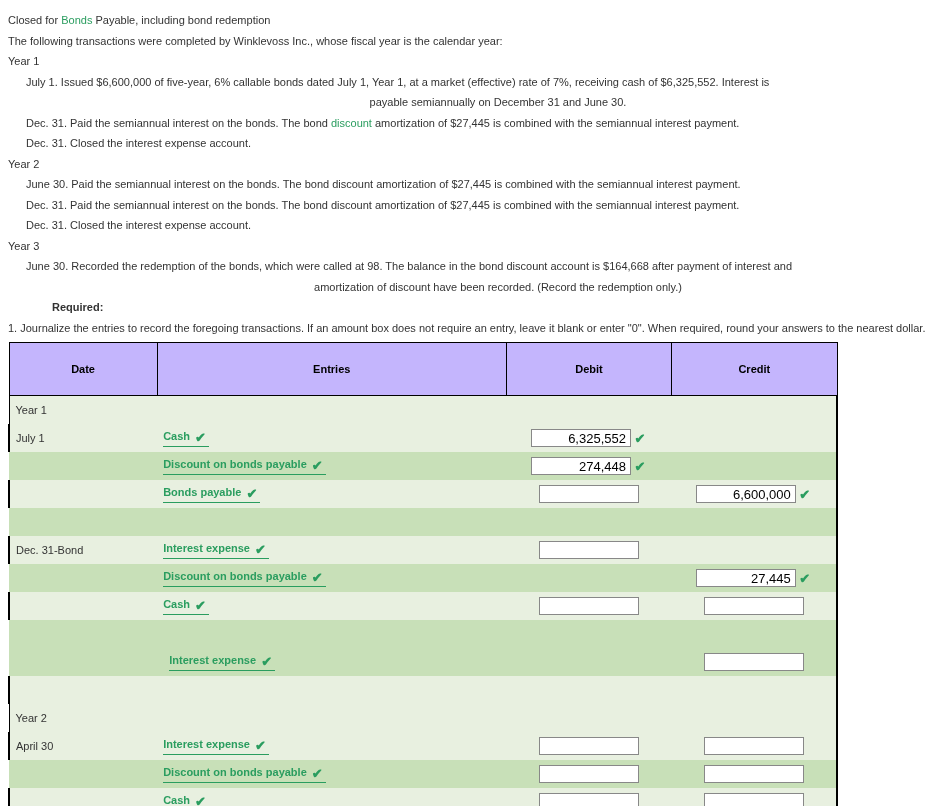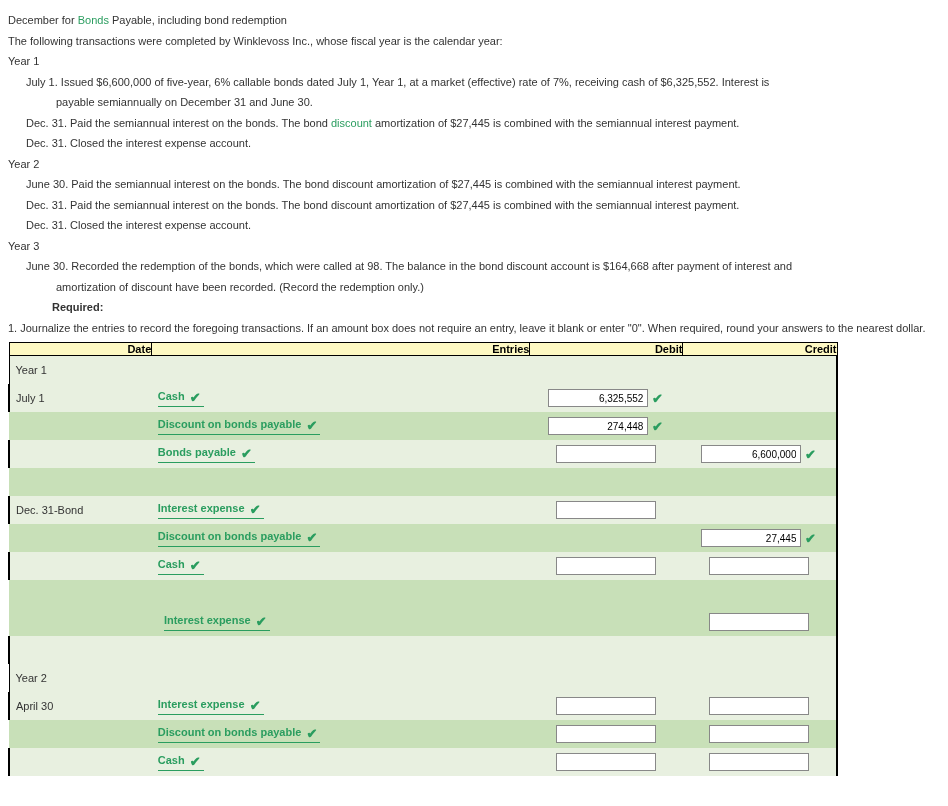--- a/index.html
+++ b/index.html
@@ -5,34 +5,34 @@
   body {
     font-family: Arial, sans-serif;
     font-size: 11px;
     color: #333;
     margin: 8px;
     background: #fff;
   }
   .header-text { margin: 4px 0; line-height: 1.5; }
   .green-word { color: #2a9d5f; text-align: right; }
   .indent1 { margin-left: 18px; }
-  .indent2 { margin-left: 48px; }
+  .indent2 { margin-left: 48px; text-align: center; }
   .bold { font-weight: bold; padding-left: 44px; }
   table.journal {
     border-collapse: collapse;
     width: 830px;
     margin-top: 6px;
     font-size: 11px;
   }
   table.journal th {
-    background: #fef9c3;
+    background: #c4b5fd;
     color: #000;
     font-weight: bold;
-    text-align: right;
-    padding: 0;
+    text-align: center;
+    padding: 20px;
     border: 1px solid #000;
   }
   table.journal td {
     padding: 3px 6px;
     height: 22px;
     vertical-align: middle;
   }
   tr.light td { background: #e8f0e0; }
   tr.dark td { background: #c8e0b8; }
   tr.section td { background: #e8f0e0; font-weight: normal; }
@@ -49,41 +49,41 @@
     cursor: pointer;
     display: inline-block;
   }
   .amount-input {
     width: 100px;
     height: 18px;
     border: 1px solid #888;
     background: #fff;
     text-align: right;
     padding: 0 4px;
-    font-size: 10px;
+    font-size: 13px;
     font-family: inherit;
     box-sizing: border-box;
   }
   .mark {
     display: inline-block;
     width: 14px;
     font-weight: bold;
     font-size: 13px;
     margin-left: 2px;
     vertical-align: middle;
   }
   .check { color: #2a9d5f; }
   .end-bar { border-right: 2px solid #000; }
   .cell-wrap { display: inline-flex; align-items: center; }
 </style>
 </head>
 <body>
 
 <div class="header-text">
-  <span>December for </span><span class="green-word">Bonds</span><span> Payable, including bond redemption</span>
+  <span>Closed for </span><span class="green-word">Bonds</span><span> Payable, including bond redemption</span>
 </div>
 <div class="header-text">The following transactions were completed by Winklevoss Inc., whose fiscal year is the calendar year:</div>
 <div class="header-text">Year 1</div>
 <div class="header-text indent1">July 1. Issued $6,600,000 of five-year, 6% callable bonds dated July 1, Year 1, at a market (effective) rate of 7%, receiving cash of $6,325,552. Interest is</div>
 <div class="header-text indent2">payable semiannually on December 31 and June 30.</div>
 <div class="header-text indent1">
   <span>Dec. 31. Paid the semiannual interest on the bonds. The bond </span><span class="green-word">discount</span><span> amortization of $27,445 is combined with the semiannual interest payment.</span>
 </div>
 <div class="header-text indent1">Dec. 31. Closed the interest expense account.</div>
 <div class="header-text">Year 2</div>

